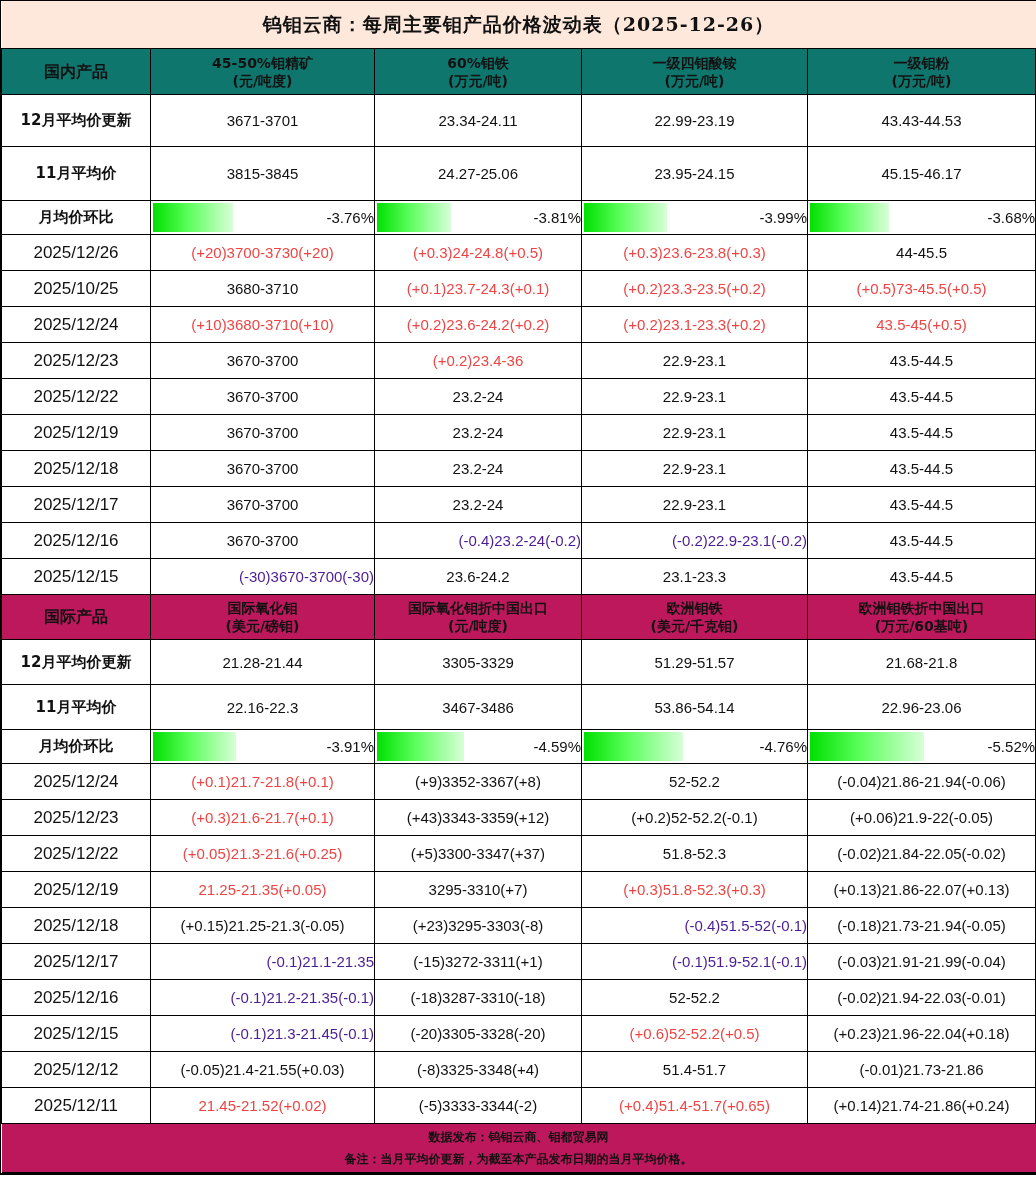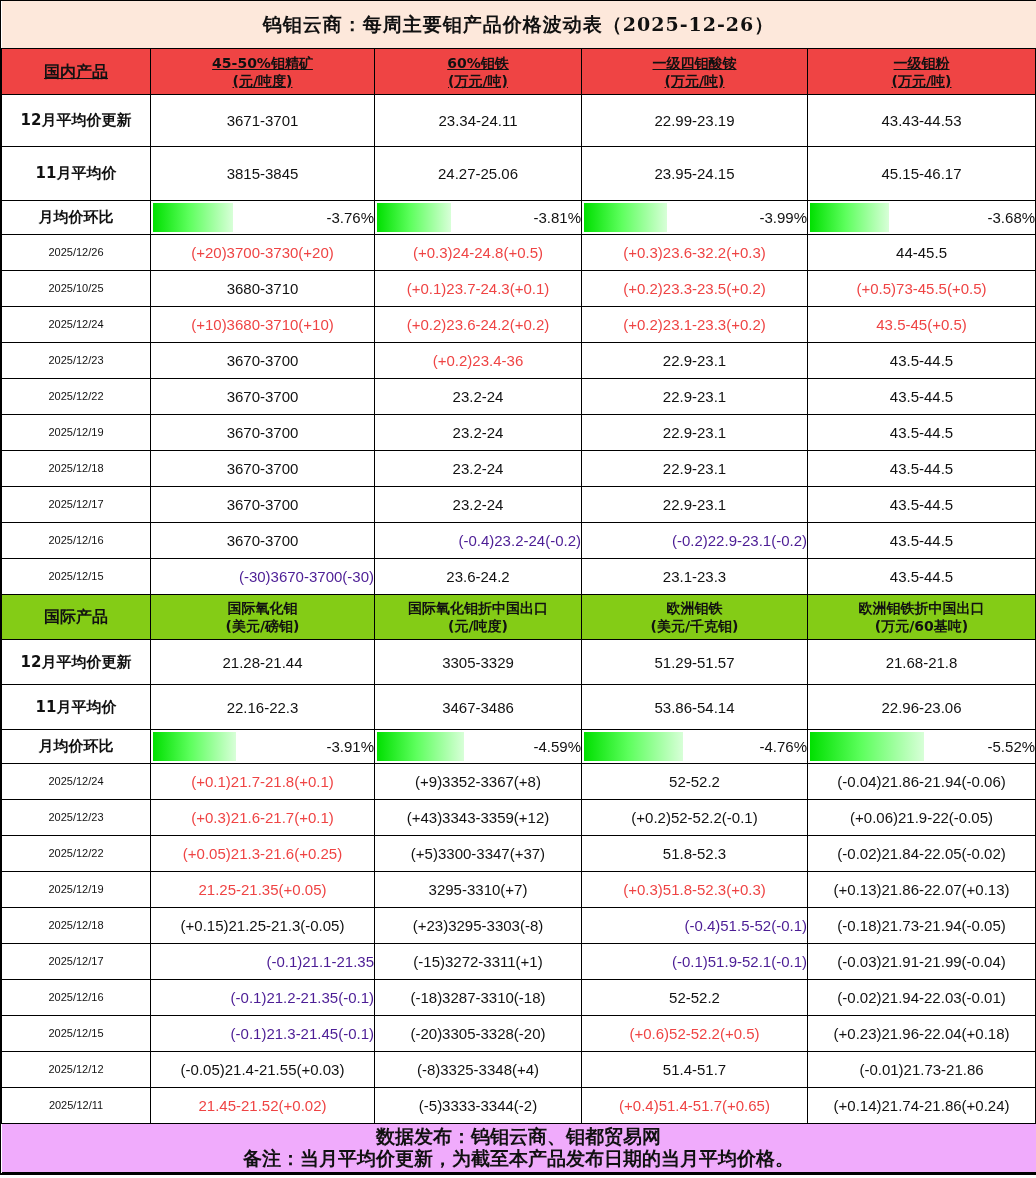--- a/index.html
+++ b/index.html
@@ -1,38 +1,38 @@
 <!DOCTYPE html>
 <html><head>
 <meta charset="utf-8">
 <style>
   html, body { margin: 0; padding: 0; background: #ffffff; }
   body { width: 1036px; height: 1178px; overflow: hidden; font-family: "Liberation Sans", "DejaVu Sans", sans-serif; }
   .sheet { position: relative; width: 1034px; border: 1px solid #000; border-bottom: 2px solid #000; background: #fff; }
   table { border-collapse: collapse; width: 1034px; table-layout: fixed; padding-left: 8px; }
   td { border: 1px solid #000; text-align: center; vertical-align: middle; font-size: 15px; color: #111; padding: 0; line-height: 17px; }
   tr.title td { height: 47px; background: #fde8db; font-family: "DejaVu Serif", "Liberation Serif", serif; font-weight: bold; font-size: 19px; letter-spacing: 1px; border-top: none; border-left: none; border-right: none; }
-  tr.hdr-domestic td { background: #ef4444; height: 45px; font-weight: bold; font-family: "DejaVu Sans", sans-serif; font-size: 14px; line-height: 18px; text-decoration: underline; }
-  tr.hdr-intl td { background: #84cc16; height: 44px; font-weight: bold; font-family: "DejaVu Sans", sans-serif; font-size: 14px; line-height: 18px; }
+  tr.hdr-domestic td { background: #0f766e; height: 45px; font-weight: bold; font-family: "DejaVu Sans", sans-serif; font-size: 14px; line-height: 18px; }
+  tr.hdr-intl td { background: #be185d; height: 44px; font-weight: bold; font-family: "DejaVu Sans", sans-serif; font-size: 14px; line-height: 18px; }
   tr.hdr-domestic td.first, tr.hdr-intl td.first { font-size: 16px; }
   tr.avg td { height: 51px; }
   tr.avg.tall td { height: 53px; }
   tr.avg2 td { height: 44px; }
   tr.ratio td { height: 33px; }
   tr.day td { height: 35px; }
   tr.dayi td { height: 35px; }
   td.label { font-weight: bold; font-family: "DejaVu Sans", sans-serif; font-size: 15px; }
-  td.date { font-size: 11px; }
+  td.date { font-size: 17px; }
   .red { color: #ef4444; }
   .blue { color: #4c1d95; text-align: right; }
   .black { color: #111; }
   .bar-cell { position: relative; text-align: right; }
   .bar { position: absolute; left: 2px; top: 2px; bottom: 2px; background: linear-gradient(to right, #00e000 0%, #5dff5d 45%, #d8ffd8 100%); }
   .bar-val { position: relative; z-index: 1; }
-  tr.footer td { background: #f0abfc; font-weight: bold; font-family: Liberation Serif, serif; font-size: 19px; height: 48px; line-height: 22px; border-left: none; border-right: none; }
+  tr.footer td { background: #be185d; font-weight: bold; font-family: Liberation Serif, serif; font-size: 12px; height: 48px; line-height: 22px; border-left: none; border-right: none; }
 </style>
 </head>
 <body>
 
 <div class="sheet">
 <table>
   <colgroup>
     <col style="width:149px">
     <col style="width:224px">
     <col style="width:207px">
@@ -80,21 +80,21 @@
           <td class="label">月均价环比</td>
           <td class="bar-cell"><div class="bar" style="width: 36%;"></div><span class="bar-val">-3.76%</span></td>
           <td class="bar-cell"><div class="bar" style="width: 36%;"></div><span class="bar-val">-3.81%</span></td>
           <td class="bar-cell"><div class="bar" style="width: 37%;"></div><span class="bar-val">-3.99%</span></td>
           <td class="bar-cell"><div class="bar" style="width: 35%;"></div><span class="bar-val">-3.68%</span></td>
         </tr>
         <tr class="day">
           <td class="date">2025/12/26</td>
           <td class="red">(+20)3700-3730(+20)</td>
           <td class="red">(+0.3)24-24.8(+0.5)</td>
-          <td class="red">(+0.3)23.6-32.2(+0.3)</td>
+          <td class="red">(+0.3)23.6-23.8(+0.3)</td>
           <td class="black">44-45.5</td>
         </tr>
         <tr class="day">
           <td class="date">2025/10/25</td>
           <td class="black">3680-3710</td>
           <td class="red">(+0.1)23.7-24.3(+0.1)</td>
           <td class="red">(+0.2)23.3-23.5(+0.2)</td>
           <td class="red">(+0.5)73-45.5(+0.5)</td>
         </tr>
         <tr class="day">

